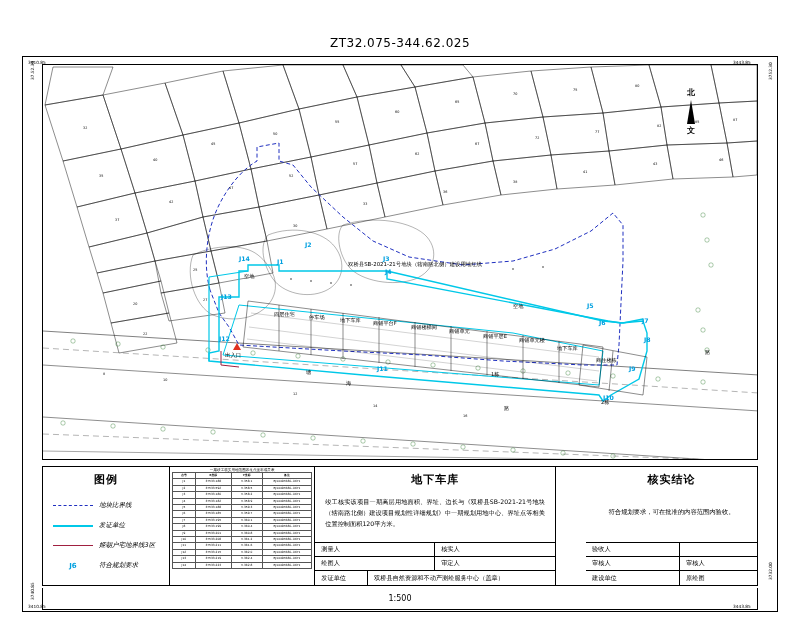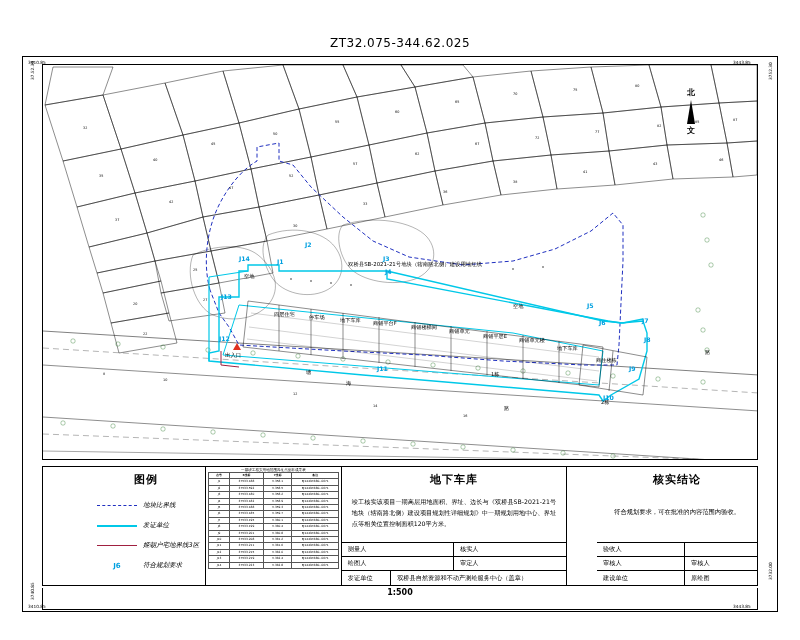--- a/index.html
+++ b/index.html
@@ -16,21 +16,21 @@
 
   
   .corner{position:absolute;font-size:4.3px;color:#000;white-space:nowrap;}
   .rot{transform:rotate(-90deg);transform-origin:left top;}
 
   
   .map{position:absolute;inset:0;}
   .map svg{display:block;}
 
   
-  .band{position:absolute;left:42px;top:466px;width:716px;height:120px;border:1px solid #000;box-sizing:border-box;display:flex;padding-left:44px;}
+  .band{position:absolute;left:42px;top:466px;width:716px;height:120px;border:1px solid #000;box-sizing:border-box;display:flex;}
   .band .cell{border-right:1px solid #000;box-sizing:border-box;position:relative;}
   .band .cell:last-child{border-right:none;}
   .cell-legend{width:133px;}
   .cell-tbl{width:152px;}
   .cell-cmp{width:252px;}
   .cell-concl{width:179px;margin-left:30px;}
   .cell-head{font-size:11px;font-weight:bold;text-align:center;padding-top:5px;letter-spacing:1px;}
 
   
   .legend-row{position:absolute;left:10px;font-size:6.5px;white-space:nowrap;display:flex;align-items:center;}
@@ -49,21 +49,21 @@
   .concl-text{position:absolute;left:10px;right:10px;top:40px;font-size:6.3px;line-height:1.7;text-align:center;}
 
   
   .sig{position:absolute;left:0;bottom:0;width:100%;border-top:1px solid #000;box-sizing:border-box;}
   .sig-row{display:flex;border-bottom:1px solid #000;box-sizing:border-box;height:14px;}
   .sig-row:last-child{border-bottom:none;}
   .sig-c{border-right:1px solid #000;box-sizing:border-box;font-size:6.2px;display:flex;align-items:center;padding-left:6px;}
   .sig-c:last-child{border-right:none;}
 
   
-  .scalebar{position:absolute;left:42px;top:588px;width:716px;height:22px;border:1px solid #000;box-sizing:border-box;border-top:none;display:flex;align-items:flex-start;justify-content:center;font-size:8px;font-weight:bold;}
+  .scalebar{position:absolute;left:42px;top:588px;width:716px;height:22px;border:1px solid #000;box-sizing:border-box;border-top:none;display:flex;align-items:center;justify-content:center;font-size:8px;}
 
   
   .north{position:absolute;right:62px;top:22px;text-align:center;}
   .north .n-ch{font-size:8px;font-weight:bold;}
   .north .n-arrow{width:0;height:0;border-left:4px solid transparent;border-right:4px solid transparent;border-bottom:24px solid #000;margin:2px auto 0;}
   .north .n-sub{font-size:8px;font-weight:bold;margin-top:1px;}
 
   
   .mlabel{position:absolute;font-size:5.2px;color:#000;white-space:nowrap;}
   .jpt{position:absolute;font-size:6.2px;font-weight:bold;color:#00a0e0;white-space:nowrap;}

